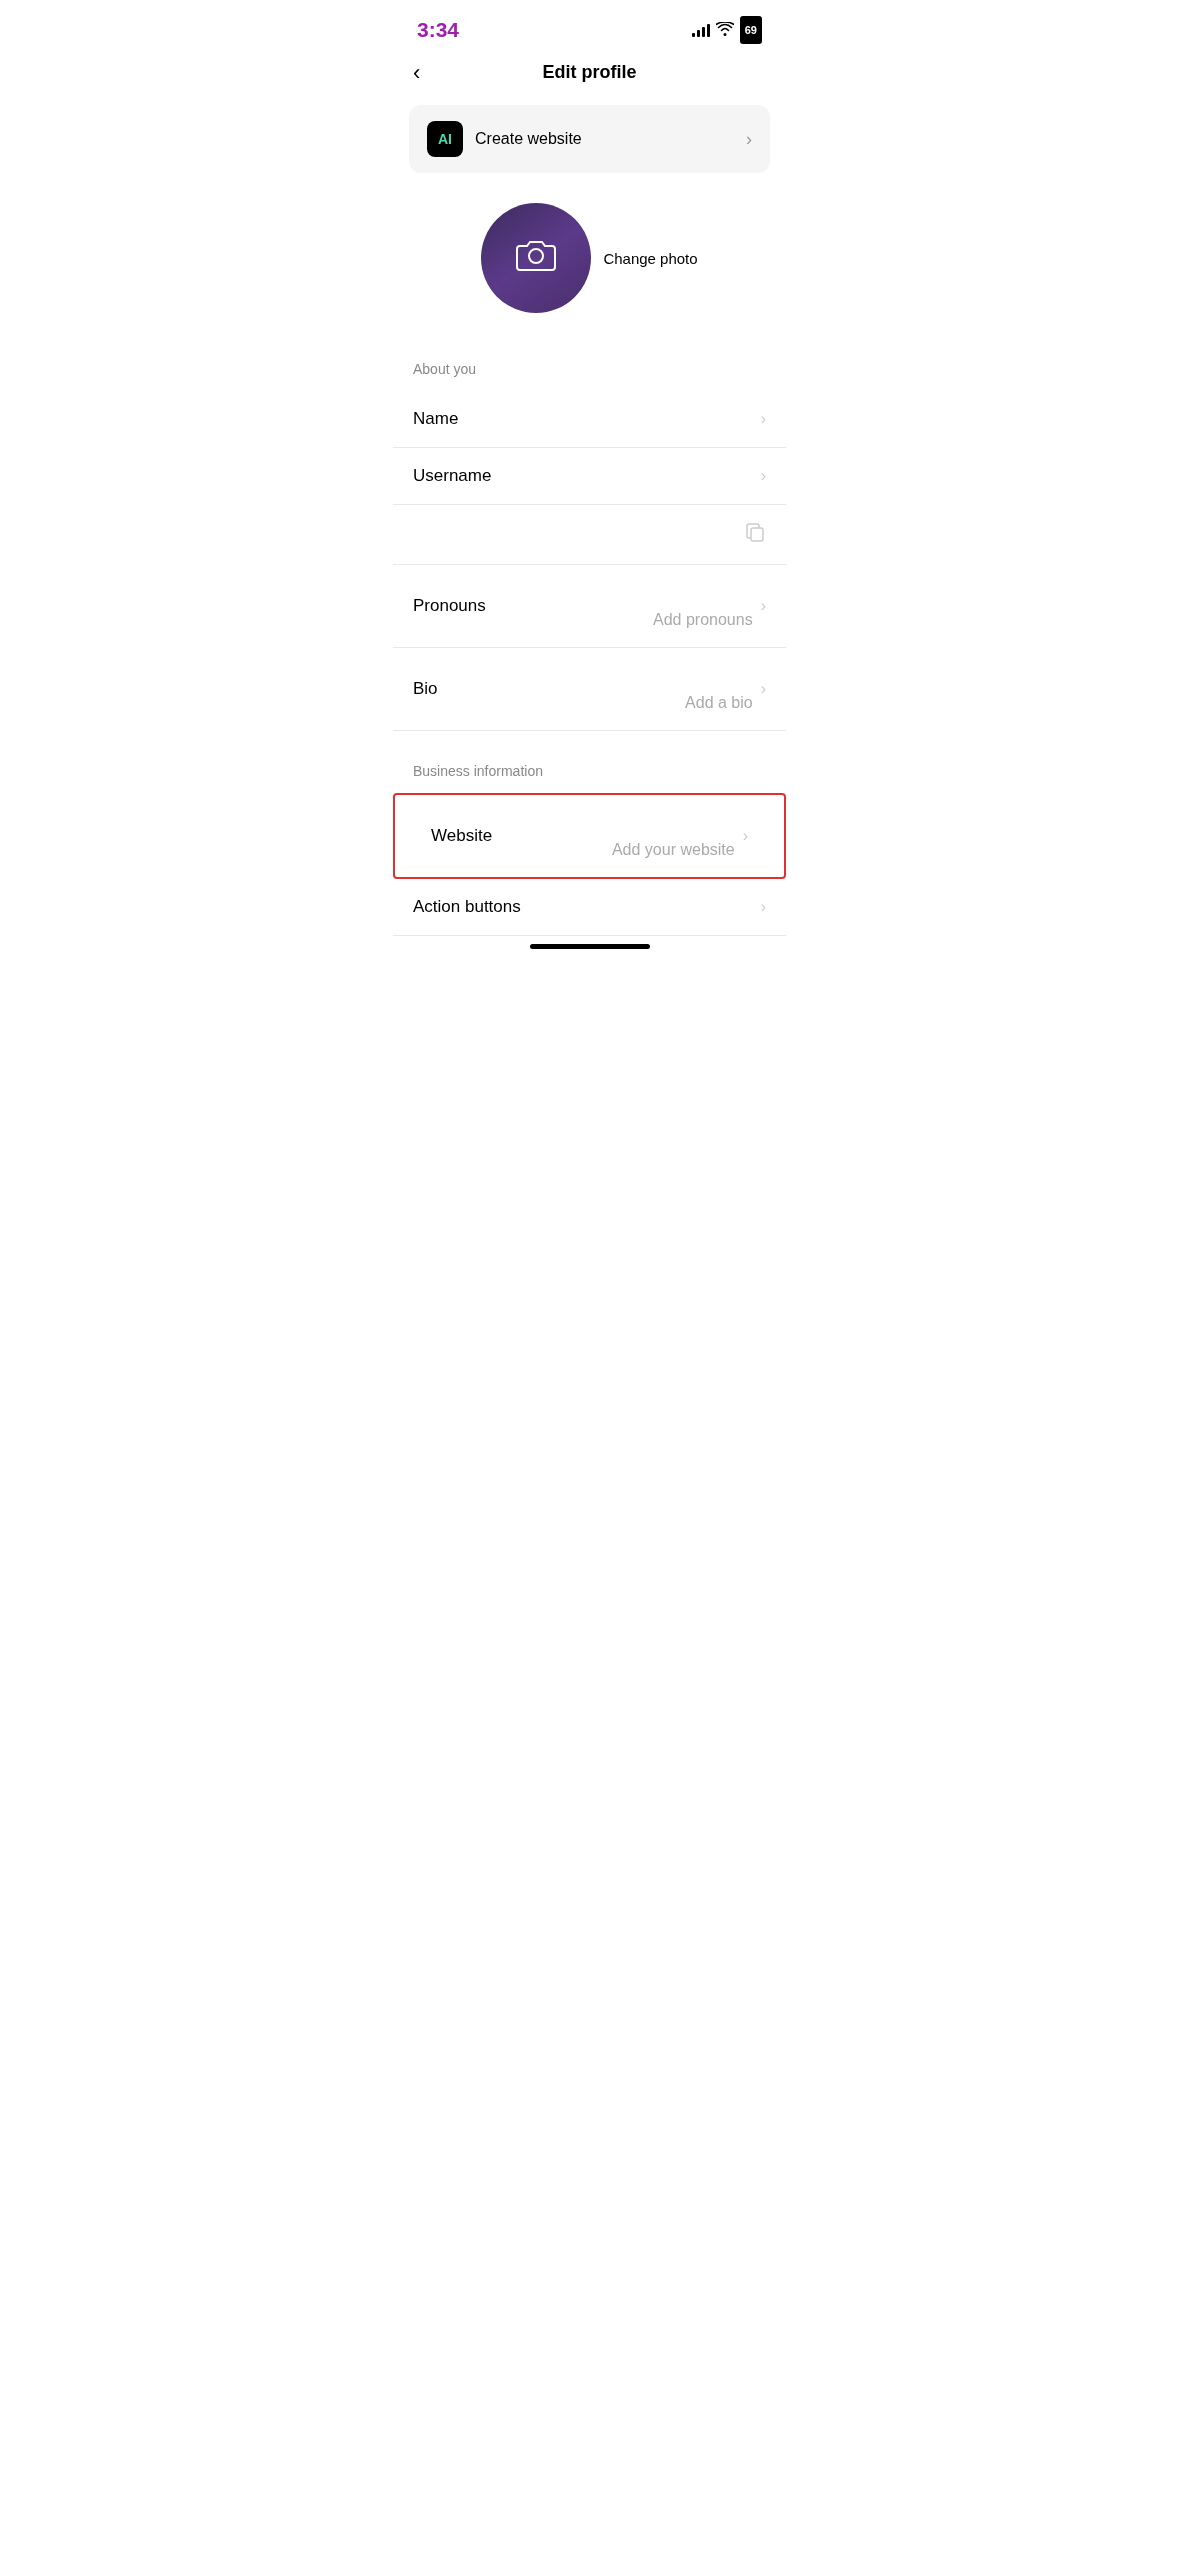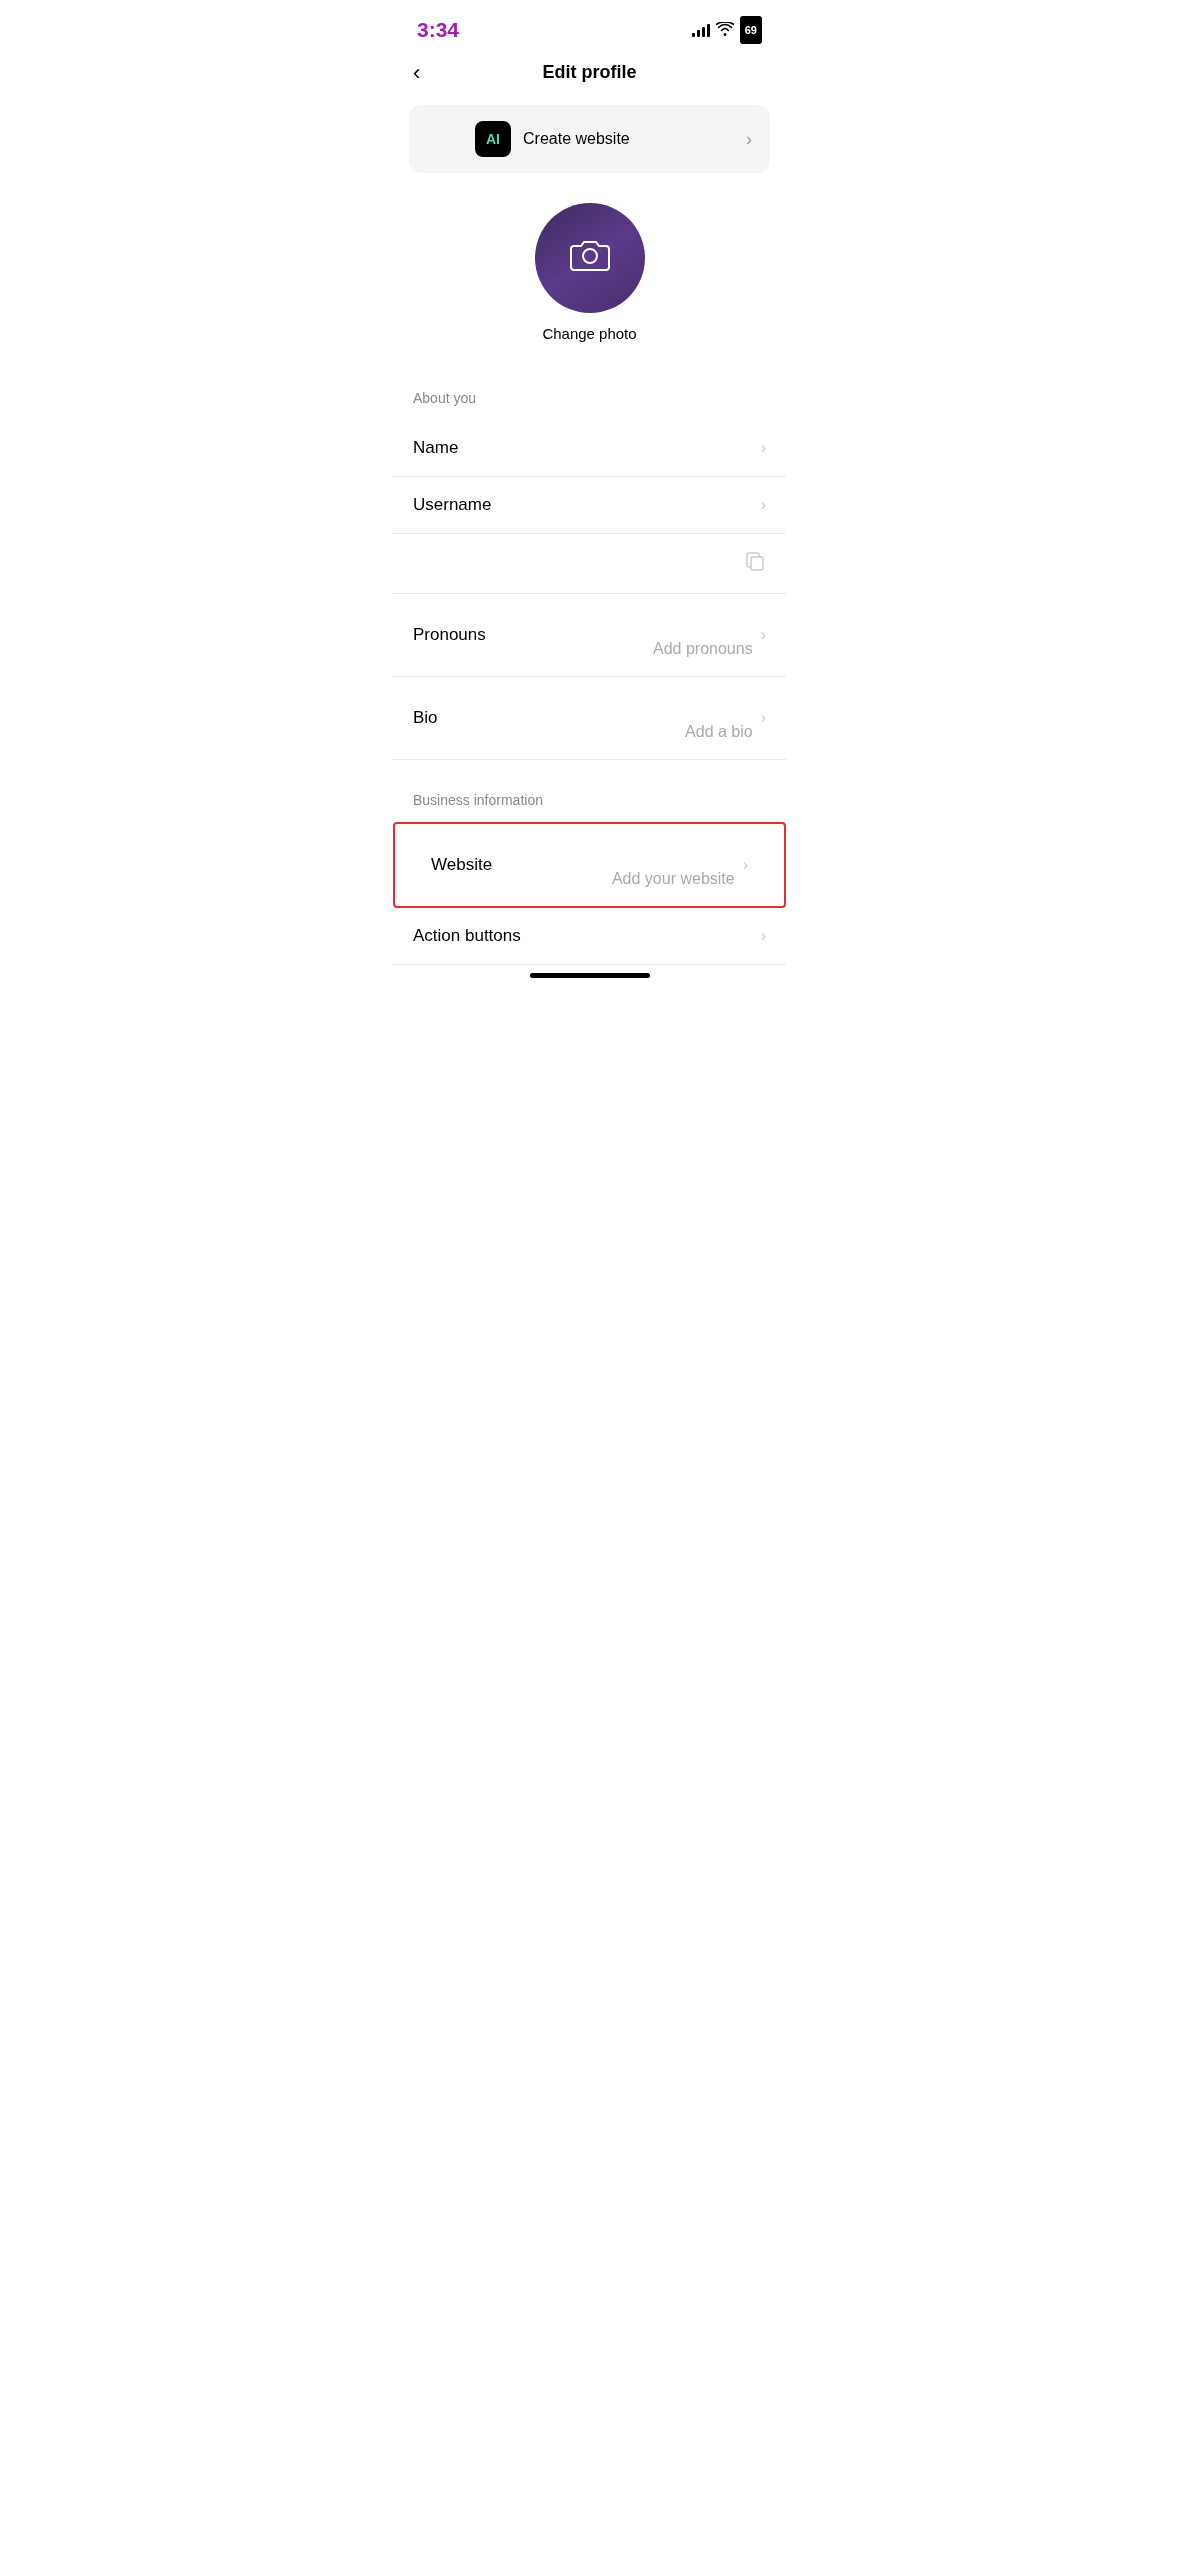--- a/index.html
+++ b/index.html
@@ -97,21 +97,20 @@
       display: flex;
       align-items: center;
       justify-content: space-between;
       cursor: pointer;
     }
 
     .create-avatar-left {
       display: flex;
       align-items: center;
       gap: 12px;
-      margin-left: 48px;
     }
 
     .ai-icon {
       width: 36px;
       height: 36px;
       background: #000;
       border-radius: 8px;
       display: flex;
       align-items: center;
       justify-content: center;
@@ -134,21 +133,21 @@
     
     .media-section {
       display: flex;
       justify-content: center;
       gap: 40px;
       padding: 10px 30px 40px;
     }
 
     .media-item {
       display: flex;
-      flex-direction: column;
+      flex-direction: row;
       align-items: center;
       gap: 12px;
       cursor: pointer;
     }
 
     .media-circle {
       width: 110px;
       height: 110px;
       border-radius: 50%;
       display: flex;

